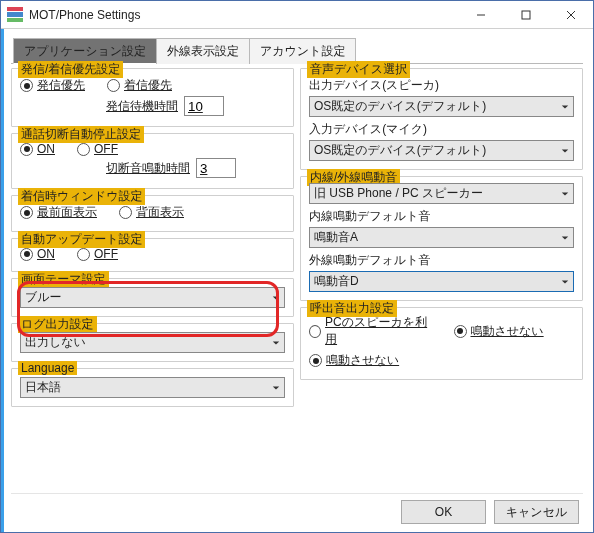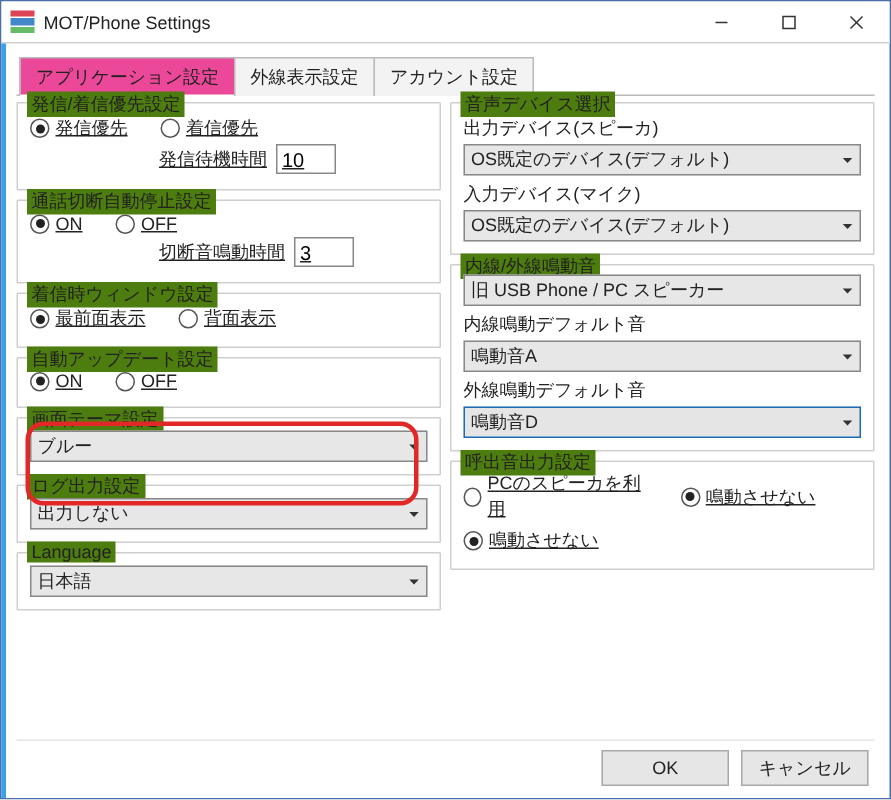--- a/index.html
+++ b/index.html
@@ -12,26 +12,26 @@
   .app-icon .b{background:#48c;}
   .app-icon .g{background:#6b6;}
   .title-text{flex:1;font-size:12px;}
   .win-btns{display:flex;height:100%;}
   .win-btn{width:45px;display:flex;align-items:center;justify-content:center;}
   .win-btn svg{width:10px;height:10px;stroke:#333;stroke-width:1;fill:none;}
   .client{flex:1;padding:4px 10px 8px 10px;display:flex;flex-direction:column;}
   .left-edge{position:absolute;left:0;top:28px;bottom:0;width:3px;background:#3aa0ea;}
   .tabrow{display:flex;border-bottom:1px solid #b9b9b9;margin-top:4px;padding-left:2px;}
   .tab{padding:4px 10px 3px;border:1px solid #b9b9b9;border-bottom:none;margin-right:-1px;background:#fff;position:relative;top:1px;}
-  .tab.active{background:#ec4899;border-bottom:1px solid #fff;}
+  .tab.active{background:#737373;border-bottom:1px solid #fff;}
   .tab:not(.active){background:#f3f3f3;}
   .panel{flex:1;display:flex;gap:6px;padding-top:4px;}
   .col{flex:1;min-width:0;}
   .group{border:1px solid #cfcfcf;border-radius:1px;padding:6px 8px 8px 8px;margin-bottom:6px;position:relative;}
-  .group-title{position:absolute;top:-8px;left:6px;background:#4d7c0f;padding:0 3px;font-size:12px;}
+  .group-title{position:absolute;top:-8px;left:6px;background:#eab308;padding:0 3px;font-size:12px;}
   .row{display:flex;align-items:center;margin:2px 0;text-decoration:underline;}
   .radio{width:13px;height:13px;border:1px solid #555;border-radius:50%;margin-right:4px;display:inline-flex;align-items:center;justify-content:center;background:#fff;}
   .radio.checked::after{content:"";width:6px;height:6px;border-radius:50%;background:#222;}
   .rlabel{margin-right:22px;}
   .spacer{display:inline-block;width:86px;}
   .tinput{width:40px;height:20px;border:1px solid #888;background:#fff;padding:0 3px;}
   .select{height:21px;border:1px solid #888;background:#e7e7e7;display:flex;align-items:center;padding:0 4px;position:relative;margin-top:2px;}
   .select .caret{margin-left:auto;}
   .select.light{background:#e5e5e5;}
   .caret svg{width:8px;height:8px;fill:#333;}

